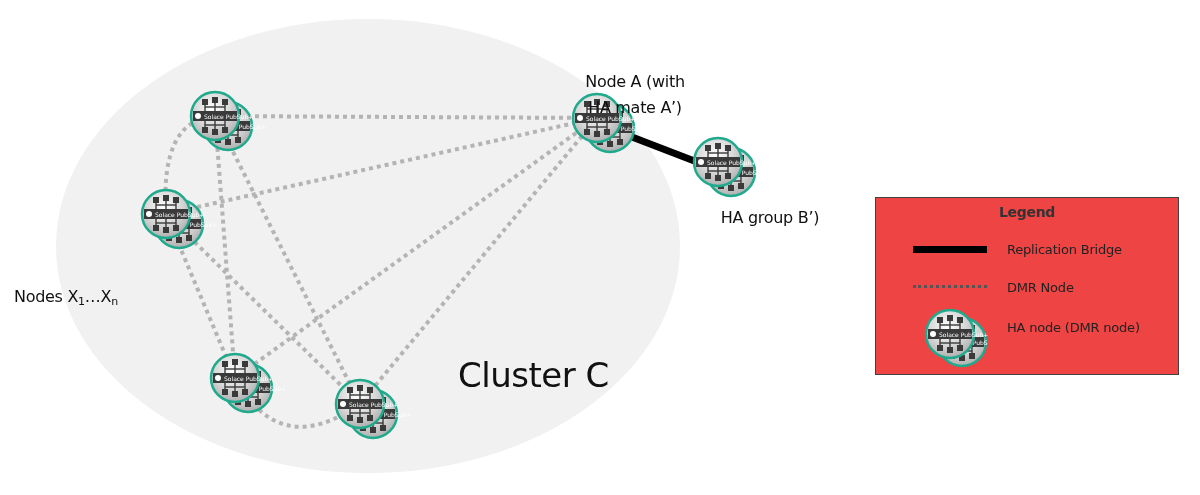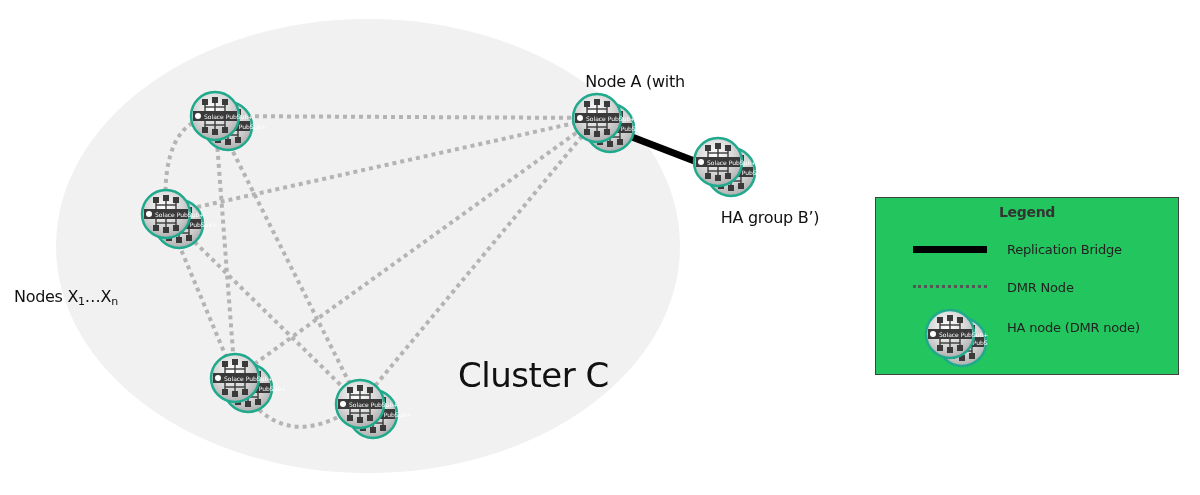--- a/index.html
+++ b/index.html
@@ -4,21 +4,21 @@
   <style>
     html, body { margin: 0; padding: 0; background: #ffffff; }
     body { width: 1200px; height: 495px; position: relative; overflow: hidden; font-family: "Liberation Sans", "DejaVu Sans", sans-serif; color: #111; }
     #diagram { position: absolute; left: 0; top: 0; width: 1200px; height: 495px; }
     .label { position: absolute; text-align: center; font-family: "DejaVu Sans", sans-serif; font-size: 16px; line-height: 26px; color: #111; letter-spacing: -0.3px; }
     #label-node-a { left: 555px; top: 33px; width: 160px; margin-top: 36px; }
     #label-node-b { left: 690px; top: 205px; width: 160px; }
     #label-nodes-x { left: 14px; top: 284px; text-align: right; white-space: nowrap; }
     #label-nodes-x sub { font-size: 11px; vertical-align: -3px; line-height: 0; }
     #label-cluster { left: 458px; top: 311px; font-size: 34px; line-height: 48px; text-align: left; white-space: nowrap; letter-spacing: -0.5px; margin-top: 40px; }
-    #legend { position: absolute; left: 875px; top: 197px; width: 304px; height: 178px; border: 1px solid #404040; background: #22c55e; box-sizing: border-box; }
+    #legend { position: absolute; left: 875px; top: 197px; width: 304px; height: 178px; border: 1px solid #404040; background: #ef4444; box-sizing: border-box; }
     #legend .title { position: absolute; left: 0; width: 100%; top: 6px; text-align: center; font-weight: bold; font-size: 14px; color: #333; font-family: "DejaVu Sans", sans-serif; letter-spacing: -0.3px; }
     #legend .entry-label { position: absolute; left: 131px; font-size: 13px; color: #222; font-family: "DejaVu Sans", sans-serif; white-space: nowrap; letter-spacing: -0.2px; text-align: right; }
     #legend .swatch-bridge { position: absolute; left: 37px; top: 48px; width: 74px; height: 7px; background: #000; }
     #legend .swatch-dmr { position: absolute; left: 37px; top: 87px; width: 74px; height: 0; border-top: 3px dotted #555; }
     #legend .swatch-node { position: absolute; left: 48px; top: 110px; width: 64px; height: 60px; }
   </style>
 </head>
 <body>
 
 <svg id="diagram" xmlns="http://www.w3.org/2000/svg" width="1200" height="495" viewBox="0 0 1200 495">
@@ -87,20 +87,21 @@
       </g>
       <g>
         <use href="#node-face" transform="translate(731,172)"></use>
         <use href="#node-face" transform="translate(718,162)"></use>
       </g>
     </g>
 </svg>
 
 <div class="label" id="label-node-a">
   <div>Node A (with</div>
+  <div>HA mate A’)</div>
 </div>
 
 <div class="label" id="label-node-b">
   <div>HA group B’)</div>
 </div>
 
 <div class="label" id="label-nodes-x"><span>Nodes X</span><sub>1</sub><span>…X</span><sub>n</sub></div>
 
 <div class="label" id="label-cluster">Cluster C</div>
 

